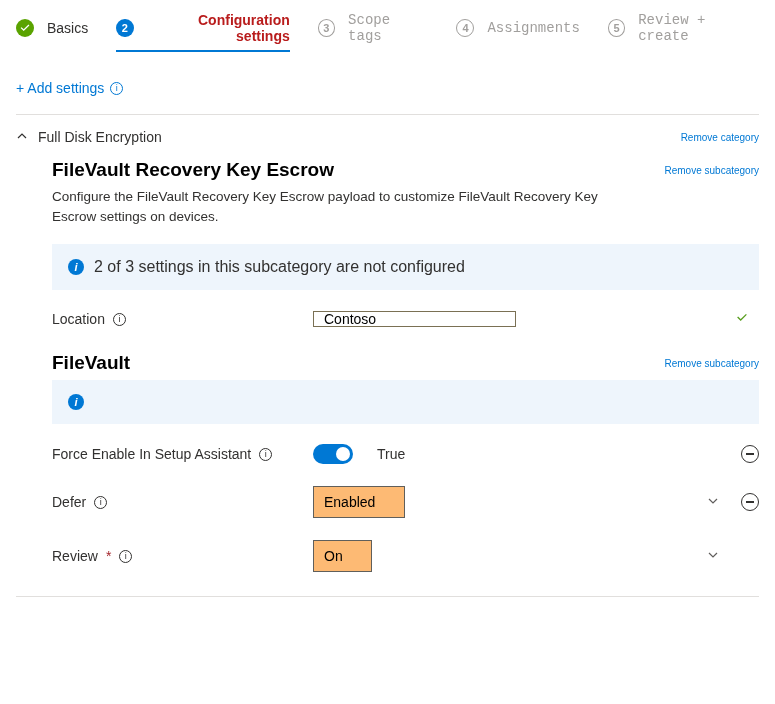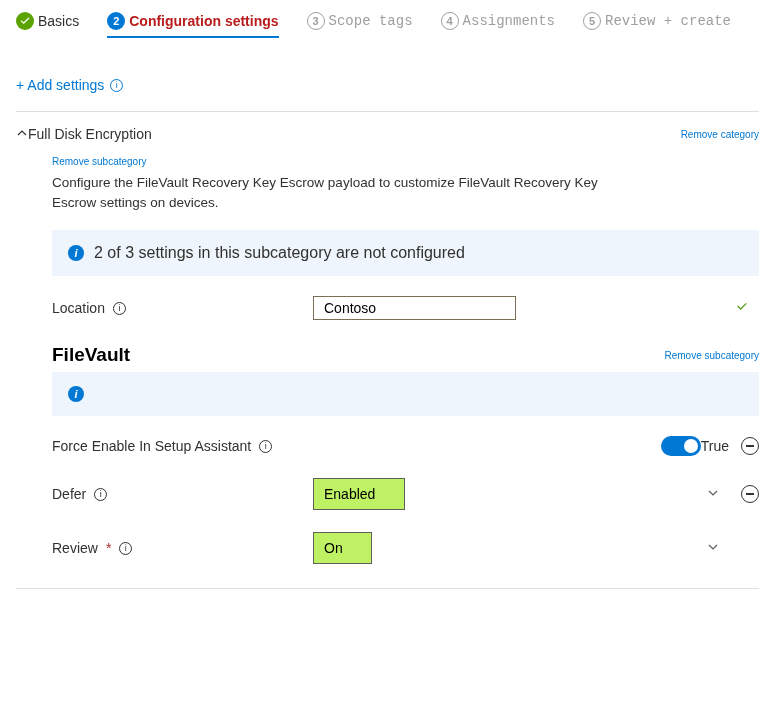--- a/index.html
+++ b/index.html
@@ -1,62 +1,62 @@
 <!DOCTYPE html>
 <html><head>
   <meta charset="utf-8">
   <style>
     * { box-sizing: border-box; margin: 0; padding: 0; font-family: 'Segoe UI', Arial, sans-serif; }
     body { background: #fff; color: #323130; width: 775px; }
     .container { padding: 12px 16px; }
 
     
     .stepper { display: flex; gap: 28px; align-items: center; margin-bottom: 16px; }
-    .step { display: flex; align-items: center; gap: 4px; cursor: pointer; padding-bottom: 6px; border-bottom: 2px solid transparent; }
+    .step { display: flex; align-items: center; gap: 13px; cursor: pointer; padding-bottom: 6px; border-bottom: 2px solid transparent; }
     .step .circle { width: 18px; height: 18px; border-radius: 50%; display: flex; align-items: center; justify-content: center; font-size: 11px; font-weight: 600; }
     .step.completed .circle { background: #5aa300; }
     .step.active .circle { background: #0078d4; color: #fff; }
     .step.pending .circle { border: 1px solid #a19f9d; color: #a19f9d; background: #fff; }
     .step .label { font-size: 14px; color: #605e5c; }
     .step.completed .label { color: #323130; font-weight: 400; }
     .step.active .label { color: #b91c1c; font-weight: 600; text-align: right; }
     .step.active { border-bottom: 2px solid #0078d4; }
     .step.pending .label { color: #a19f9d; font-family: Liberation Mono, monospace; }
 
-    .add-link { color: #0078d4; font-size: 14px; cursor: pointer; display: inline-flex; align-items: center; gap: 6px; margin: 23px 0 14px 0; }
+    .add-link { color: #0078d4; font-size: 14px; cursor: pointer; display: inline-flex; align-items: center; gap: 6px; margin: 12px 0 14px 0; }
     .info-circle { width: 13px; height: 13px; border: 1px solid currentColor; border-radius: 50%; display: inline-flex; align-items: center; justify-content: center; font-size: 9px; font-style: normal; }
 
     .divider { border: none; border-top: 1px solid #e1dfdd; margin: 4px 0 14px 0; }
 
     .category-header { display: flex; align-items: center; justify-content: space-between; margin-bottom: 14px; }
-    .category-left { display: flex; align-items: center; cursor: pointer; }
+    .category-left { display: flex; align-items: center; gap: 10px; cursor: pointer; }
     .chevron { font-size: 12px; color: #323130; }
     .category-title { font-size: 14px; color: #323130; }
     .link-action { color: #0078d4; font-size: 10px; cursor: pointer; }
 
     .subcategory { padding-left: 36px; margin-bottom: 24px; }
     .sub-header { display: flex; justify-content: space-between; align-items: center; margin-bottom: 6px; }
     .sub-title { font-size: 19px; font-weight: 700; color: #000; }
     .sub-desc { font-size: 13.5px; color: #323130; margin-bottom: 18px; max-width: 560px; line-height: 1.45; }
 
     .info-banner { background: #eef5fc; padding: 14px 16px; display: flex; align-items: center; gap: 10px; margin-bottom: 20px; }
     .info-banner .info-dot { width: 16px; height: 16px; background: #0078d4; border-radius: 50%; color: #fff; display: flex; align-items: center; justify-content: center; font-size: 11px; font-weight: bold; font-style: italic; flex-shrink: 0; }
     .info-banner span { font-size: 16px; }
 
     .setting-row { display: flex; align-items: center; gap: 16px; margin-bottom: 22px; margin-top: 17px; }
     .setting-label { width: 245px; font-size: 14px; display: flex; align-items: center; gap: 8px; flex-shrink: 0; }
     .setting-control { flex: 1; display: flex; align-items: center; gap: 12px; }
     .req { color: #a4262c; }
 
-    .text-input { flex: 1; height: 24px; border: 1px solid #605f5b; padding: 0 10px; font-size: 14px; background: #fff; position: relative; }
+    .text-input { flex: 1; height: 16px; border: 1px solid #605f5b; padding: 0 10px; font-size: 14px; background: #fff; position: relative; }
     .text-input.success { border-color: #7a7054; }
     .check-icon { color: #599e1f; font-size: 16px; position: absolute; right: 10px; top: 50%; transform: translateY(-50%); }
     .text-input-wrap { position: relative; flex: 1; }
 
-    .select { flex: 1; height: 32px; border: 1px solid #605f5b; padding: 0 28px 0 10px; font-size: 14px; background: #bef264; appearance: none; cursor: pointer; }
+    .select { flex: 1; height: 32px; border: 1px solid #605f5b; padding: 0 28px 0 10px; font-size: 14px; background: #fdba74; appearance: none; cursor: pointer; }
     .select-wrap { position: relative; flex: 1; }
     .select-caret { position: absolute; right: 10px; top: 50%; transform: translateY(-50%); pointer-events: none; font-size: 11px; color: #605e5c; }
 
     .toggle { width: 40px; height: 20px; background: #0078d4; border-radius: 10px; position: relative; cursor: pointer; flex-shrink: 0; }
     .toggle .knob { width: 14px; height: 14px; background: #fff; border-radius: 50%; position: absolute; right: 3px; top: 3px; }
     .toggle-text { font-size: 14px; }
 
     .remove-btn { width: 18px; height: 18px; border: 1px solid #323130; border-radius: 50%; display: flex; align-items: center; justify-content: center; cursor: pointer; background: #fff; flex-shrink: 0; }
     .remove-btn .dash { width: 8px; height: 1.5px; background: #323130; }
 
@@ -112,20 +112,21 @@
           </svg>
       </span>
       <span class="category-title">Full Disk Encryption</span>
     </div>
     <span class="link-action">Remove category</span>
   </div>
 
   
   <div class="subcategory">
     <div class="sub-header">
+      <span class="sub-title">FileVault Recovery Key Escrow</span>
       <span class="link-action">Remove subcategory</span>
     </div>
     <p class="sub-desc">Configure the FileVault Recovery Key Escrow payload to customize FileVault Recovery Key Escrow settings on devices.</p>
 
     <div class="info-banner">
       <div class="info-dot">i</div>
       <span>2 of 3 settings in this subcategory are not configured</span>
     </div>
 
     <div class="setting-row">
@@ -156,21 +157,21 @@
     <div class="info-banner">
       <div class="info-dot">i</div>
     </div>
 
     <div class="setting-row">
       <div class="setting-label">
         <span>Force Enable In Setup Assistant</span>
         <span class="info-circle">i</span>
       </div>
       <div class="setting-control">
-        <div style="flex:1; display:flex; align-items:center; gap:0;justify-content:flex-end;">
+        <div style="flex:1; display:flex; align-items:center; gap:24px;">
           <div class="toggle">
             <div class="knob"></div>
           </div>
           <span class="toggle-text">True</span>
         </div>
         <div class="remove-btn">
             <div class="dash"></div>
           </div>
       </div>
     </div>

